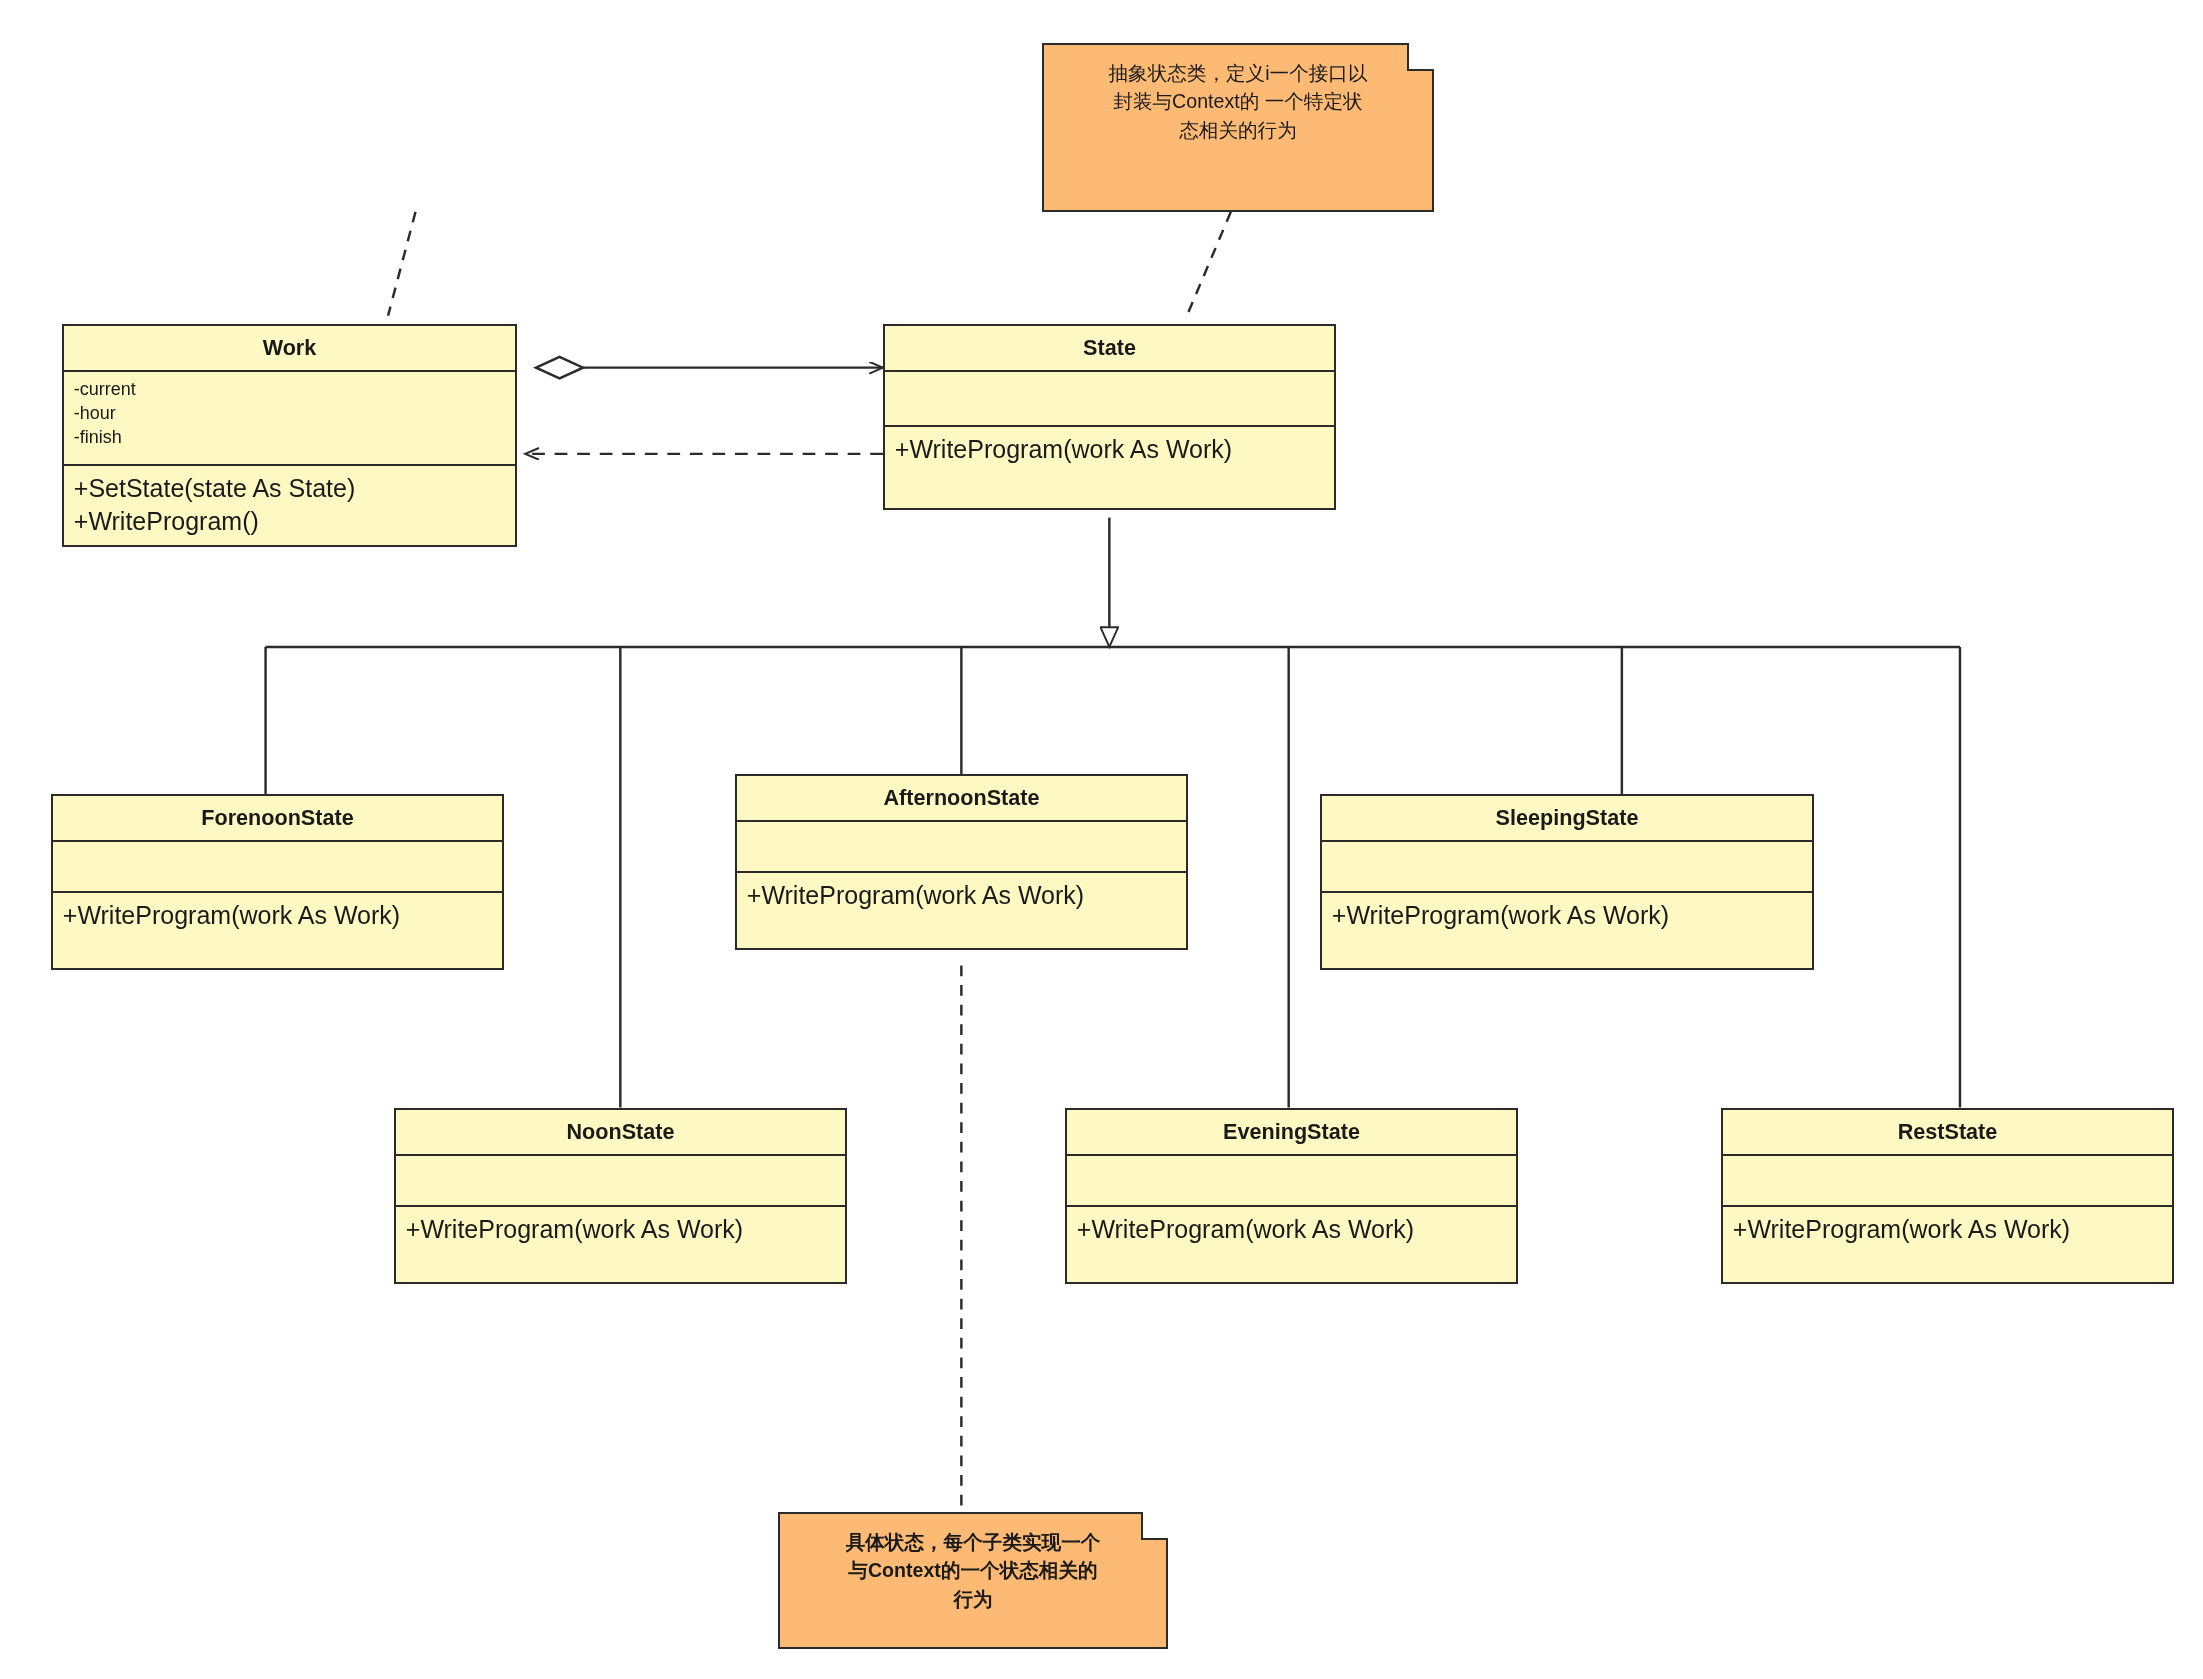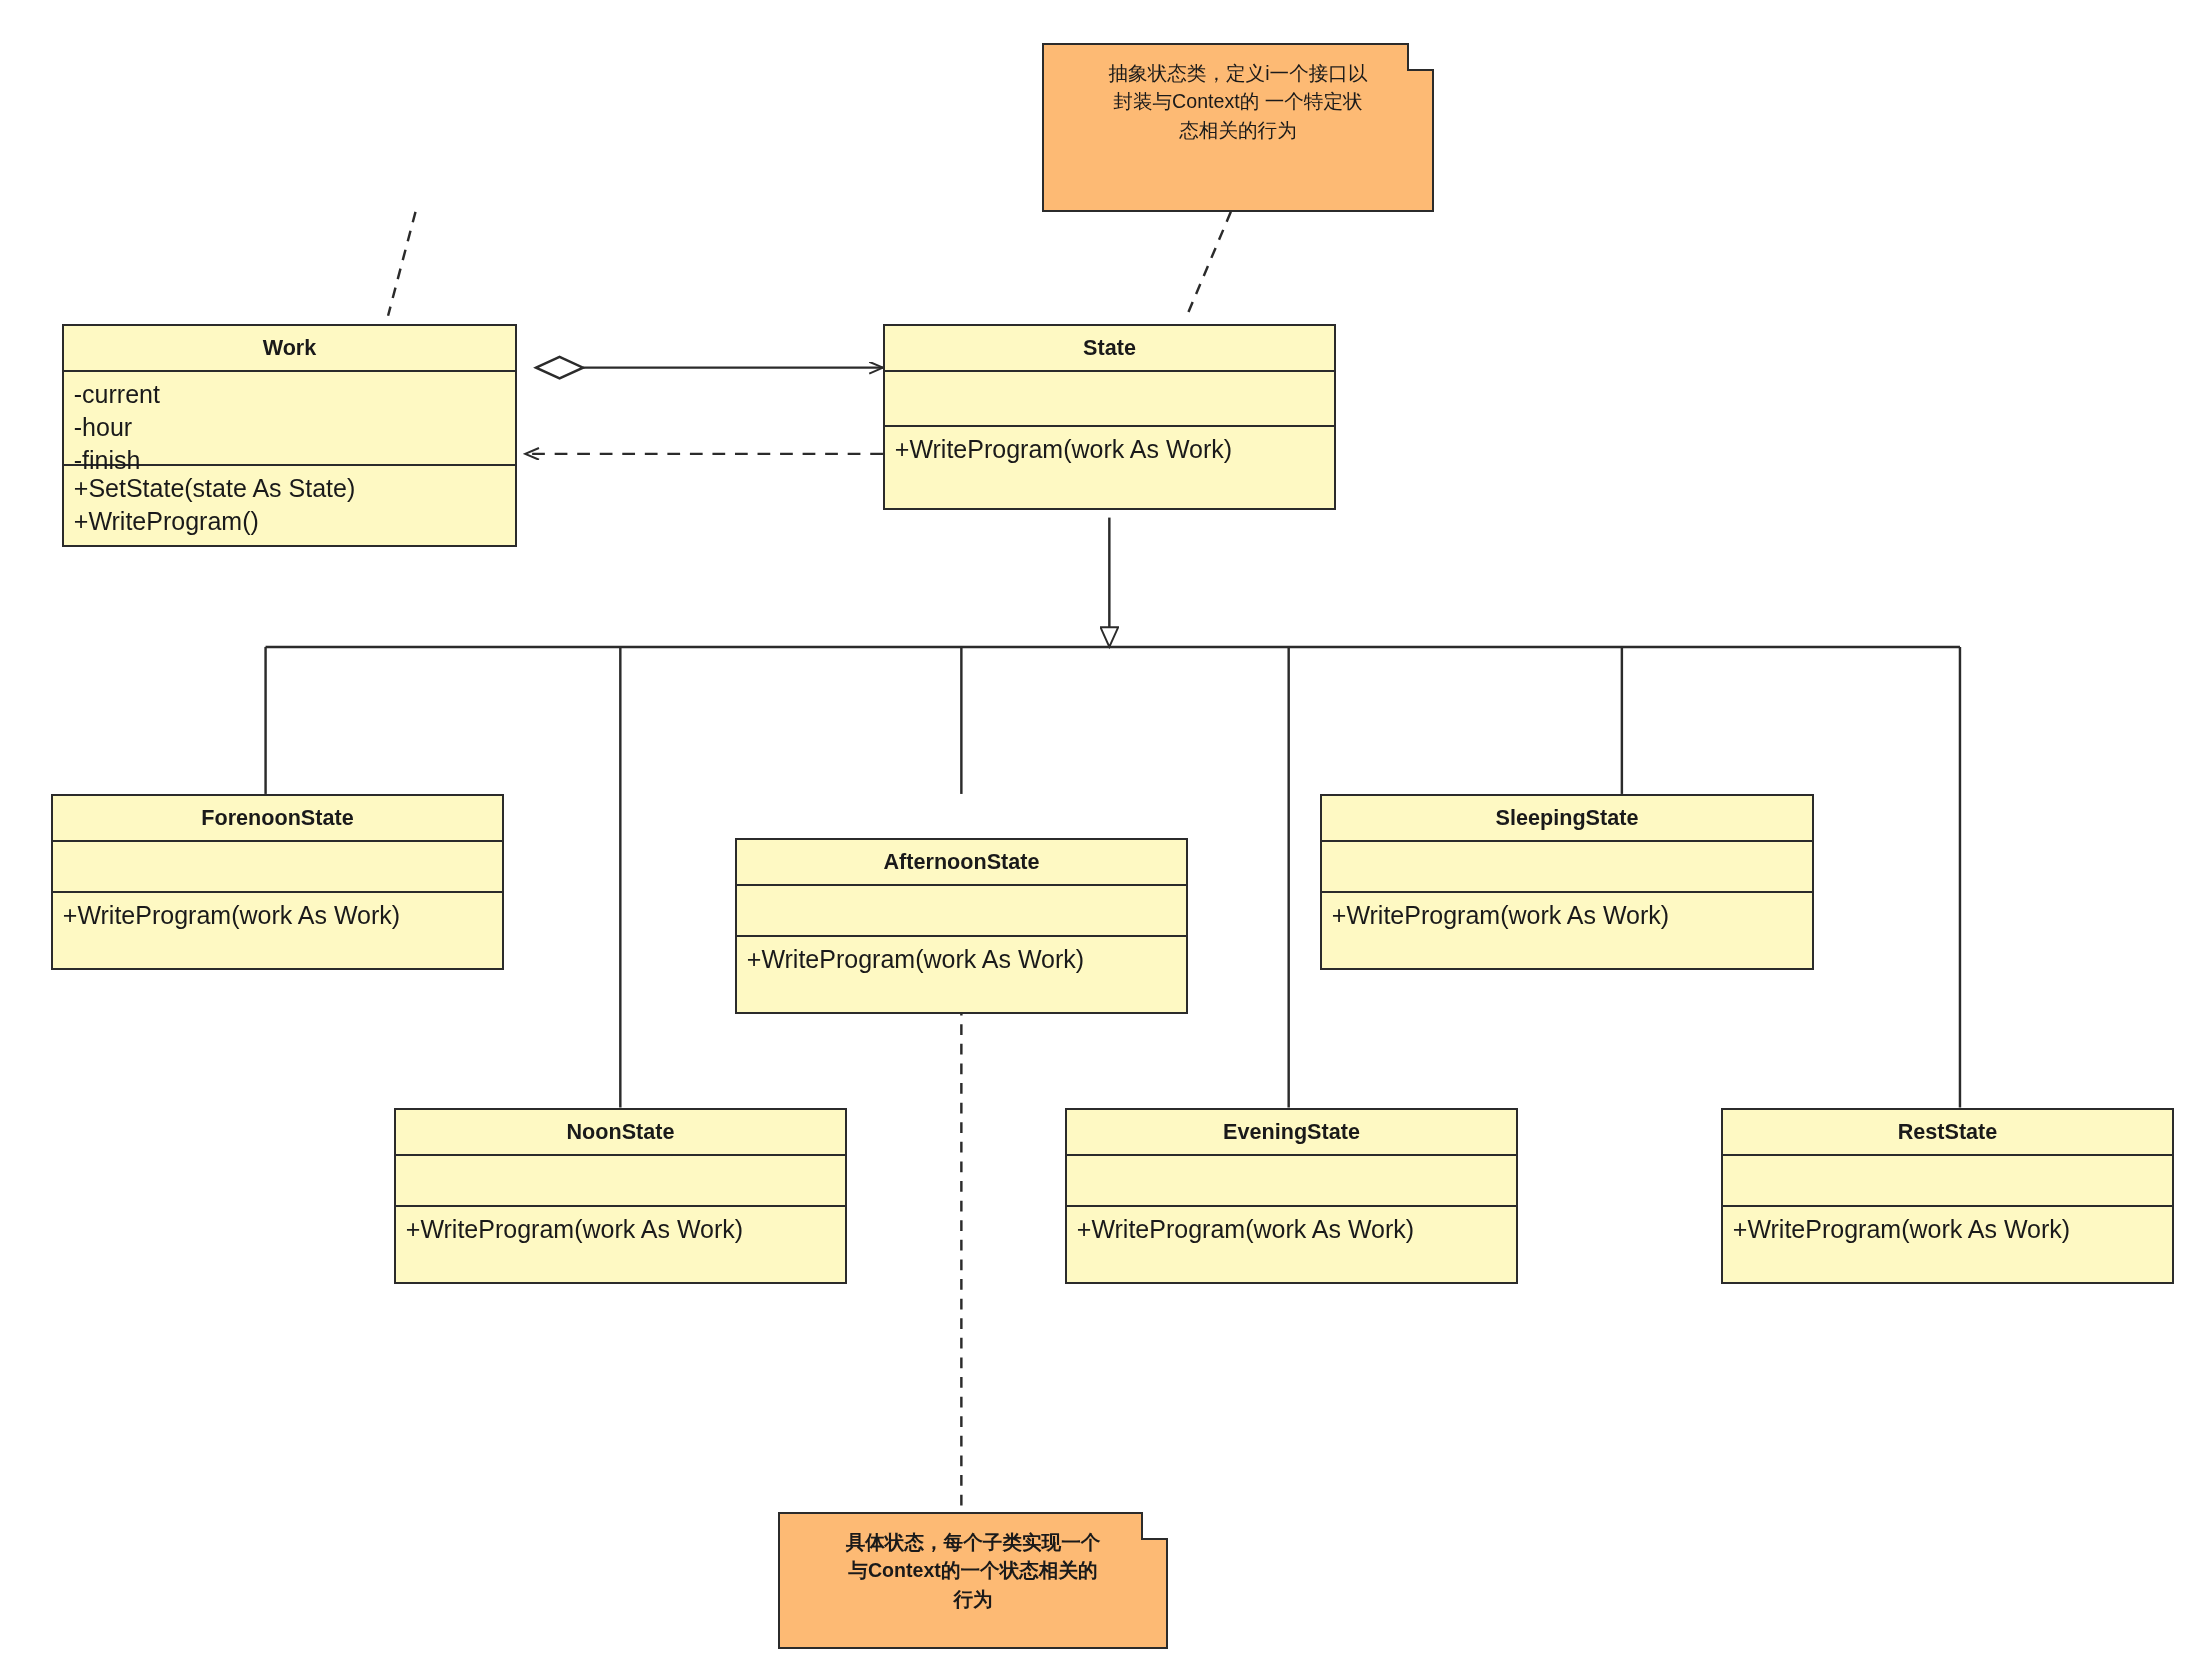--- a/index.html
+++ b/index.html
@@ -36,21 +36,21 @@
     text-align: center;
     font-weight: bold;
     font-size: 21.6px;
     padding: 9.8px 5.9px 9.8px 5.9px;
     border-bottom: 2px solid #2b2b2b;
     line-height: 1.15;
   }
   .uml-class .cls-attrs {
     border-bottom: 2px solid #2b2b2b;
     padding: 5.9px 9.8px;
-    font-size: 25px;
+    font-size: 18px;
     line-height: 1.32;
     min-height: 25.5px;
     box-sizing: border-box;
   }
   .uml-class .cls-ops {
     padding: 5.9px 9.8px;
     font-size: 25px;
     line-height: 1.32;
     min-height: 25.5px;
     box-sizing: border-box;
@@ -161,21 +161,21 @@
   </div>
 
   <div class="uml-class" style="left:51px; top:794px; width:453px; height:176px;">
     <div class="cls-title">ForenoonState</div>
     <div class="cls-attrs" style="height:51px;"></div>
     <div class="cls-ops">
       <div class="row">+WriteProgram(work As Work)</div>
     </div>
   </div>
 
-  <div class="uml-class" style="left:735px; top:838px; width:453px; height:176px;">
+  <div class="uml-class" style="left:735px; top:774px; width:453px; height:176px;">
     <div class="cls-title">AfternoonState</div>
     <div class="cls-attrs" style="height:51px;"></div>
     <div class="cls-ops">
       <div class="row">+WriteProgram(work As Work)</div>
     </div>
   </div>
 
   <div class="uml-class" style="left:1320px; top:794px; width:494px; height:176px;">
     <div class="cls-title">SleepingState</div>
     <div class="cls-attrs" style="height:51px;"></div>

